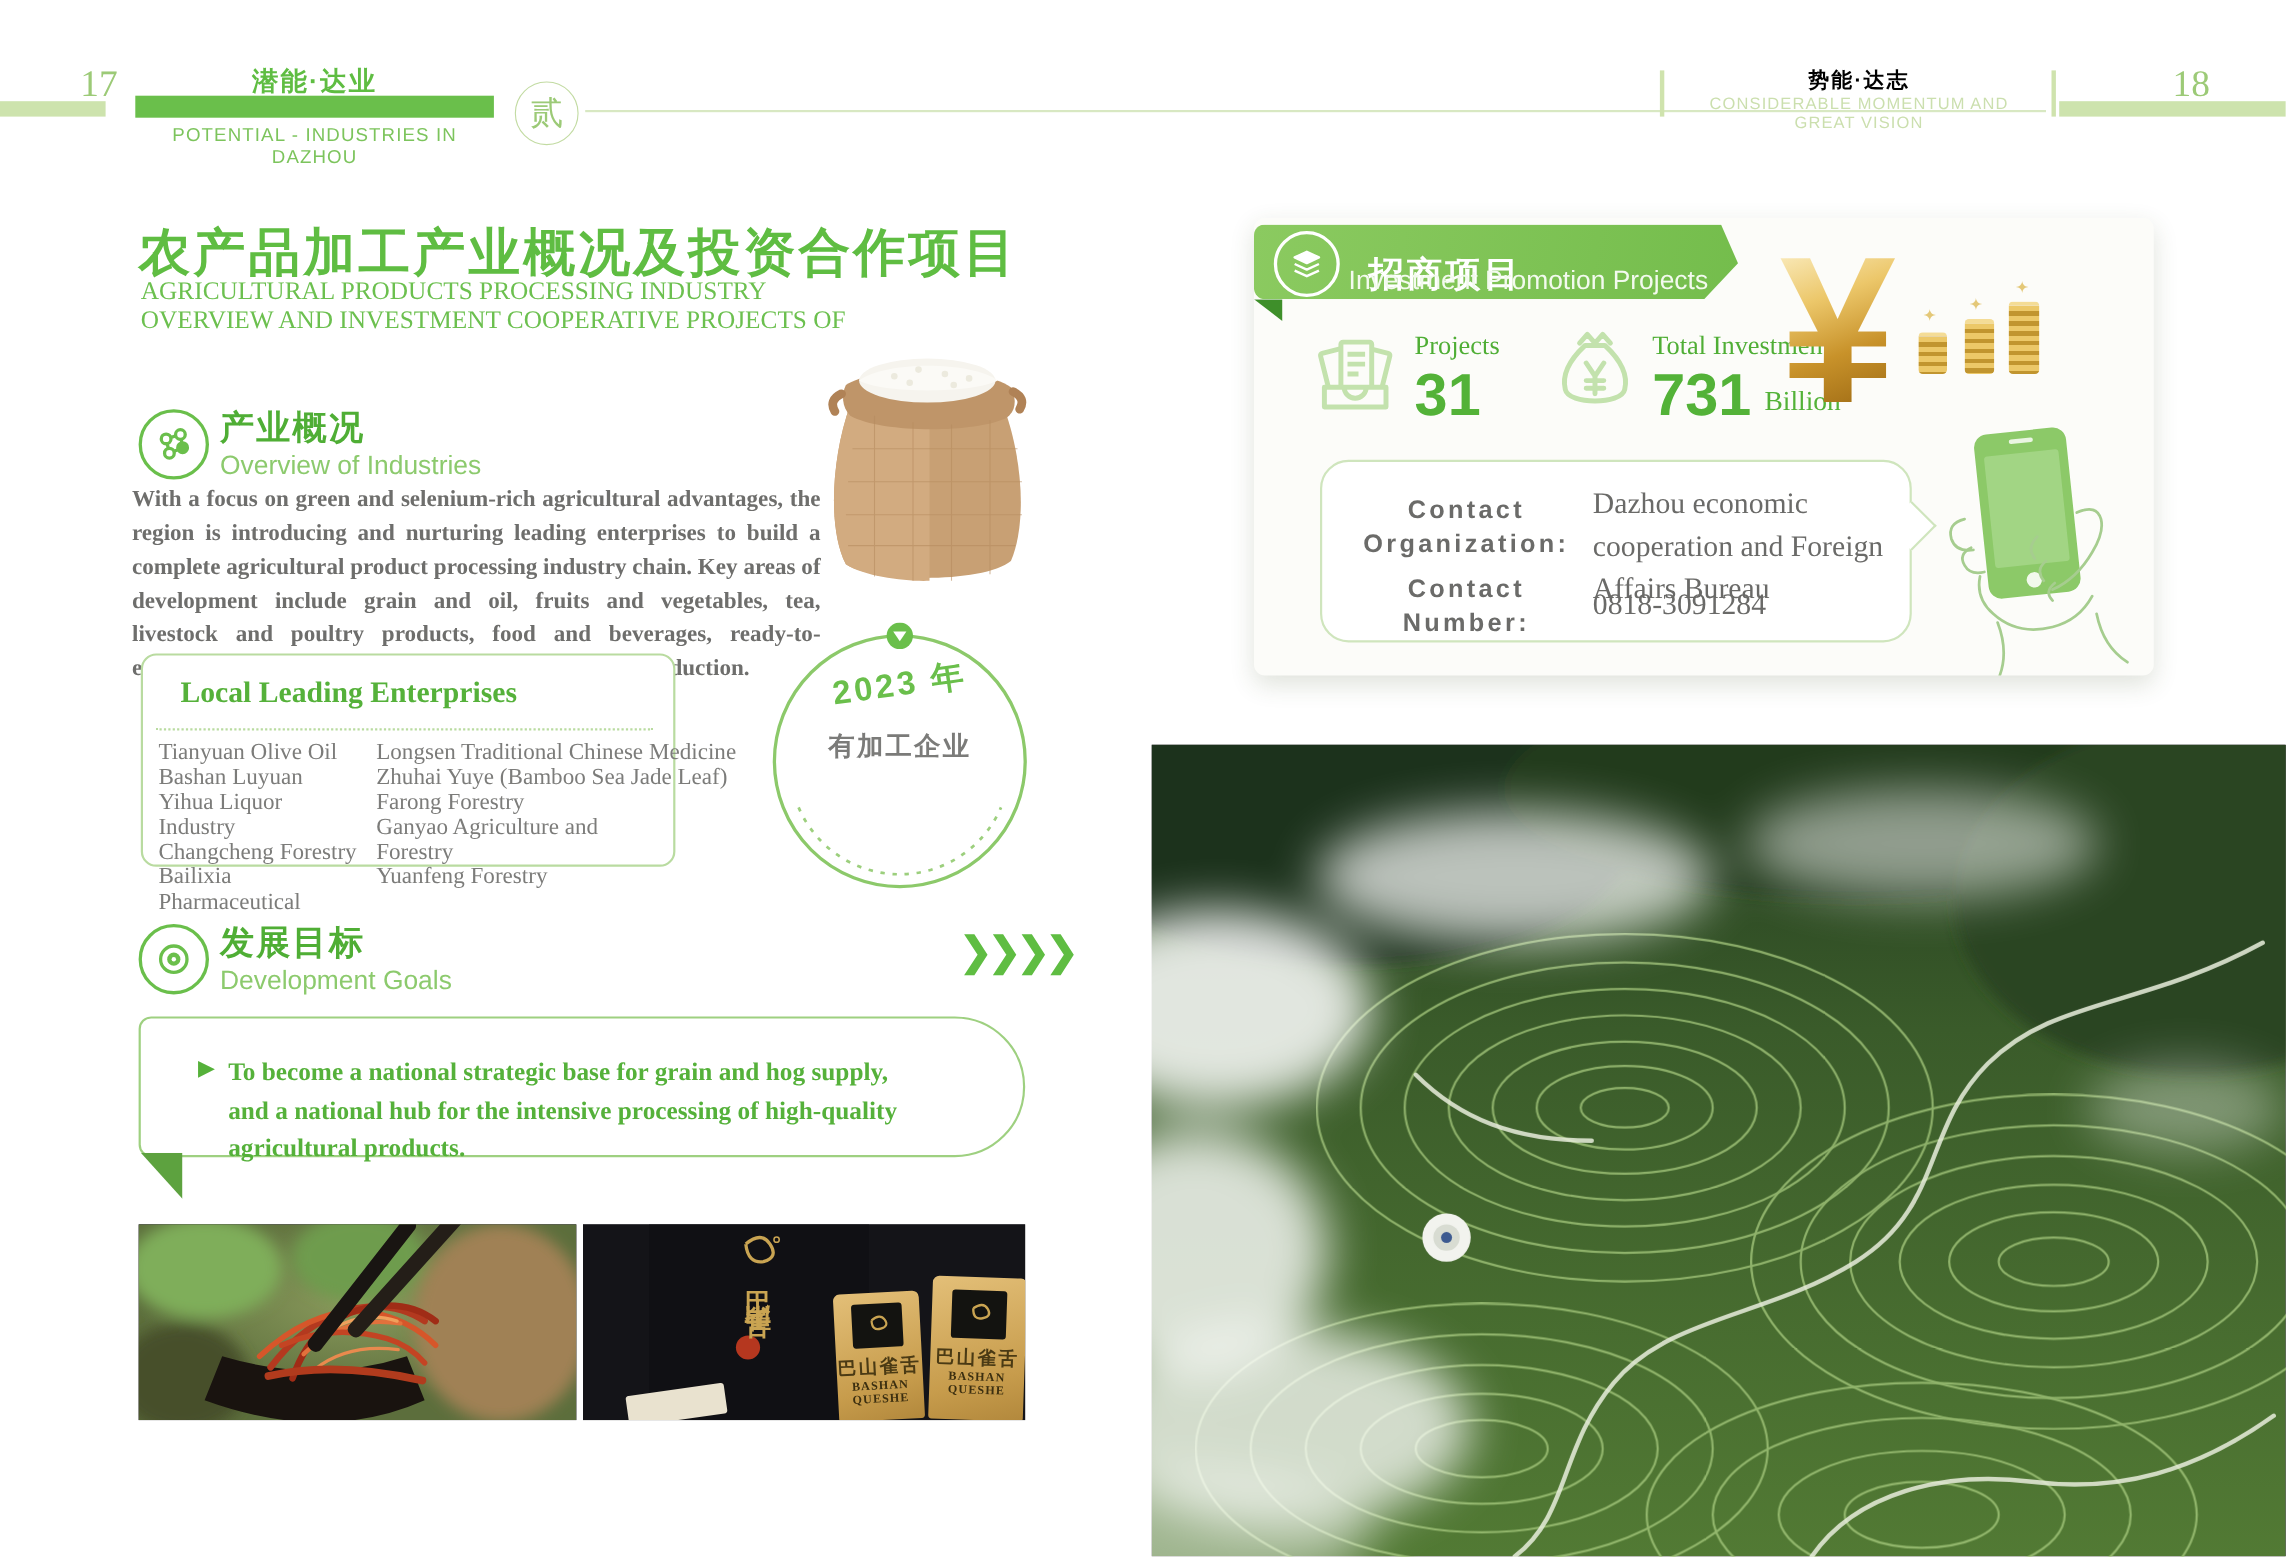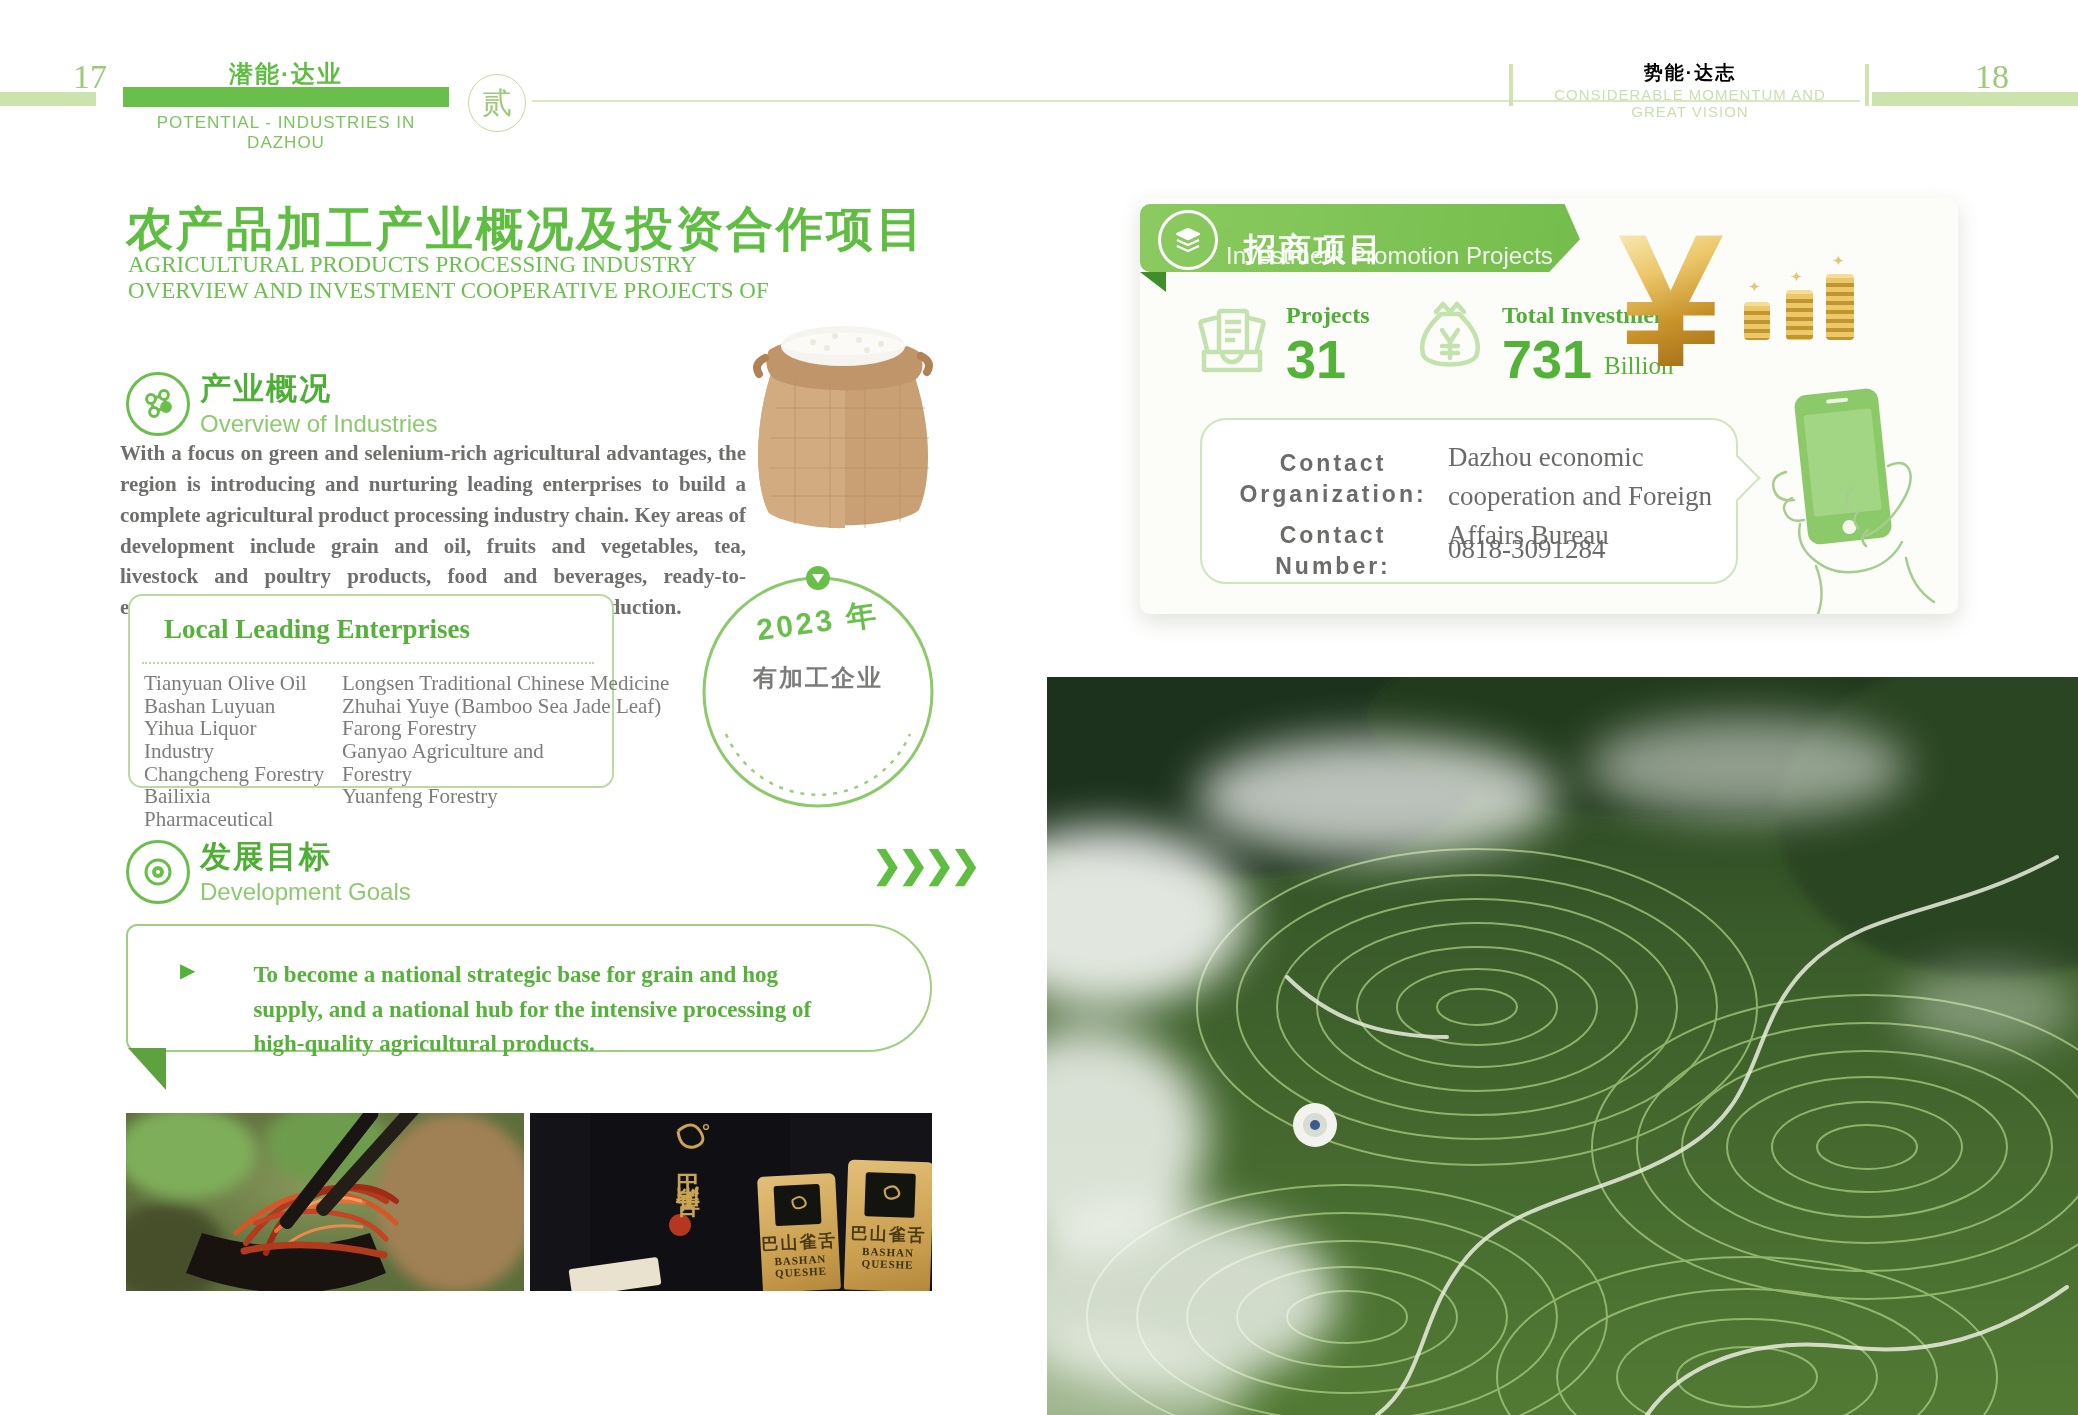--- a/index.html
+++ b/index.html
@@ -35,34 +35,34 @@
   .dotline{border-top:2px dotted #b9dba0;}
   .ent-item{font-family:"Liberation Serif",serif;font-size:21px;color:#7c7c7a;line-height:1.08;}
   .badge-year{font-size:30px;font-weight:bold;color:#6abf4b;letter-spacing:3px;transform:rotate(-8deg);}
   .badge-label{font-size:24px;font-weight:bold;color:#7b7b79;letter-spacing:2px;}
   .badge-count{font-size:62px;font-weight:bold;color:#5abc3e;line-height:1;}
   .badge-unit{font-size:25px;font-weight:bold;color:#5abc3e;}
   .chevrons{font-size:36px;font-weight:bold;color:#5fbd42;letter-spacing:-4px;}
   .callout{border:2px solid #9ed080;border-radius:16px 90px 90px 16px;background:#fff;}
   .callout-tail{width:38px;height:42px;background:#5da23f;clip-path:polygon(0 0,100% 0,100% 100%);}
   .goal-text{font-family:"Liberation Serif",serif;font-weight:bold;font-size:23px;
-             color:#55b13a;line-height:1.5;margin-left:46px;}
+             color:#55b13a;line-height:1.5;}
   .goal-bullet{color:#55b13a;font-size:20px;font-family:"Liberation Sans",sans-serif;}
 
   
   .promo-card{background:#fcfcf9;border-radius:10px;box-shadow:0 8px 22px rgba(60,80,40,.16);}
   .banner{background:linear-gradient(100deg,#8bca60,#74bd4c);
           clip-path:polygon(0 0,96.5% 0,100% 52%,93% 100%,0 100%);
           border-radius:10px 0 0 10px;}
   .banner-fold{width:26px;height:20px;background:#3e8f2a;clip-path:polygon(0 0,100% 0,100% 100%);}
   .banner-icon{width:54px;height:54px;border:3px solid #fff;border-radius:50%;
                display:flex;align-items:center;justify-content:center;}
   .banner-zh{font-size:32px;font-weight:bold;color:#fff;letter-spacing:3px;}
   .banner-en{font-size:24px;color:#f3faee;}
-  .stat-label{font-family:"Liberation Serif",serif;font-weight:bold;font-size:24px;color:#4fae35;}
+  .stat-label{font-family:"Liberation Serif",serif;font-weight:normal;font-size:24px;color:#4fae35;}
   .stat-num{font-size:54px;font-weight:bold;color:#53b238;line-height:1;}
   .stat-unit{font-family:"Liberation Serif",serif;font-size:25px;color:#53b238;}
   .yen-gold{font-size:190px;font-weight:bold;
             background:linear-gradient(160deg,#fdf3cf 5%,#ecc76a 35%,#c8922a 60%,#a9751a 80%,#e9c97b 100%);
             -webkit-background-clip:text;background-clip:text;color:transparent;line-height:1;}
   .coin{background:repeating-linear-gradient(180deg,#ecc868 0 5px,#c1952f 5px 9px);
         border-radius:4px;border-top:4px solid #f4dc96;}
   .spark{color:#e4c878;font-size:15px;}
   .contact-box{background:#fff;border:2px solid #cfe5bd;border-radius:26px;}
   .contact-ptr{width:30px;height:30px;background:#fff;border-top:2px solid #cfe5bd;

